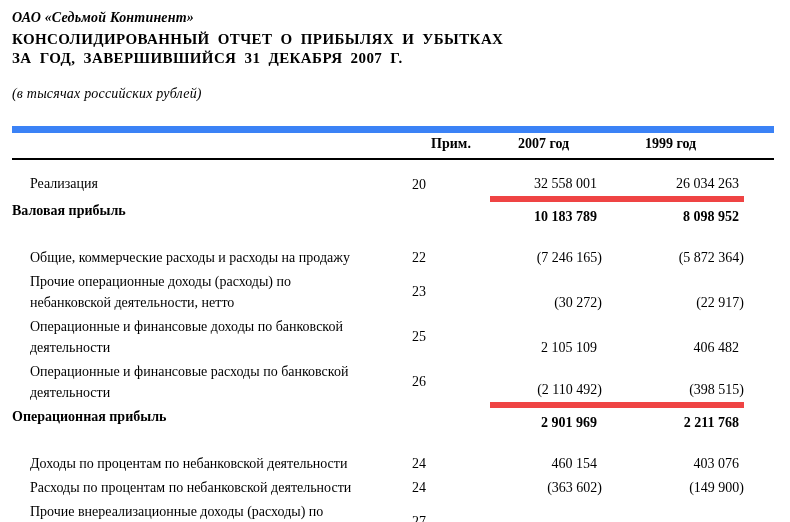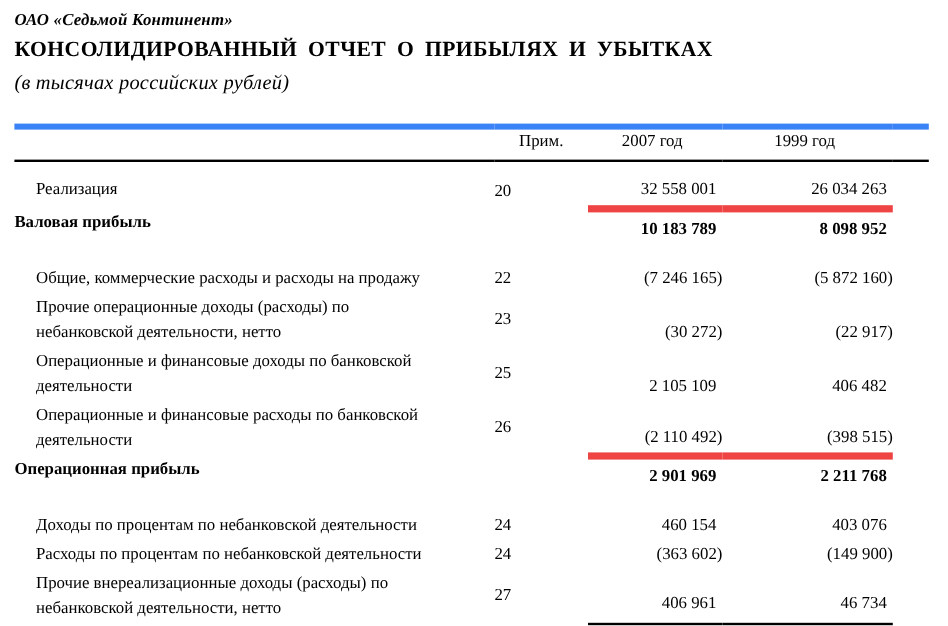--- a/index.html
+++ b/index.html
@@ -12,31 +12,31 @@
     overflow: hidden;
   }
   .doc-header { margin-top: 2px; }
   .company {
     font-size: 14px;
     font-weight: bold;
     font-style: italic;
     letter-spacing: .2px;
   }
   .title-line {
-    font-size: 18px;
+    font-size: 15px;
     font-weight: bold;
     letter-spacing: .4px;
     word-spacing: 4px;
     line-height: 1.25;
   }
   .title-line.first { margin-top: 4px; }
   .units-note {
-    font-size: 17px;
+    font-size: 14px;
     font-style: italic;
-    margin-top: 6px;
+    margin-top: 18px;
     letter-spacing: .2px;
   }
 
   table.pnl {
     border-collapse: collapse;
     table-layout: fixed;
     width: 762px;
     margin-top: 24px;
     font-size: 14px;
   }
@@ -47,25 +47,25 @@
   col.c-fill  { width: 30px; }
 
   td, th {
     padding: 1px 0 2px 0;
     vertical-align: top;
     text-align: left;
     font-weight: normal;
     line-height: 1.5;
   }
   tr.head th {
-    border-top: 5px solid #3b82f6;
+    border-top: 7px solid #3b82f6;
     border-bottom: 2px solid #000;
     padding-top: 0;
     padding-bottom: 4px;
-    font-weight: normal;
+    font-weight: bold;
   }
   th.note-h { text-align: center; }
   th.year-h { text-align: center; padding-right: 5px; }
 
   td.label { padding-left: 18px; padding-right: 6px; white-space: pre-line; }
   td.note  { text-align: left; vertical-align: middle; }
   td.num   { text-align: right; white-space: nowrap; vertical-align: bottom; }
   td.num.pos { padding-right: 5px; }
 
   tr.first td { padding-top: 13px; }
@@ -74,20 +74,21 @@
   tr.total td.num { border-top: 6px solid #ef4444; padding-top: 4px; }
   tr.spacer td { height: 17px; }
   tr.last td.num { border-bottom: 2px solid #000; padding-bottom: 5px; }
 </style>
 </head>
 <body>
 
 <div class="doc-header">
   <div class="company">ОАО «Седьмой Континент»</div>
   <div class="title-line first">КОНСОЛИДИРОВАННЫЙ ОТЧЕТ О ПРИБЫЛЯХ И УБЫТКАХ</div>
+  <div class="title-line">ЗА ГОД, ЗАВЕРШИВШИЙСЯ 31 ДЕКАБРЯ 2007 Г.</div>
   <div class="units-note">(в тысячах российских рублей)</div>
 </div>
 
 <table class="pnl">
   <colgroup>
     <col class="c-label">
       <col class="c-note">
       <col class="c-2007">
       <col class="c-2006">
       <col class="c-fill">
@@ -120,21 +121,21 @@
   </tr>
 
   <tr class="spacer">
         <td colspan="5"></td>
       </tr>
 
   <tr>
     <td class="label">Общие, коммерческие расходы и расходы на продажу</td>
     <td class="note">22</td>
     <td class="num">(7 246 165)</td>
-    <td class="num">(5 872 160)</td>
+    <td class="num">(5 872 364)</td>
     <td></td>
   </tr>
 
   <tr>
     <td class="label">Прочие операционные доходы (расходы) по
 небанковской деятельности, нетто</td>
     <td class="note">23</td>
     <td class="num">(30 272)</td>
     <td class="num">(22 917)</td>
     <td></td>

